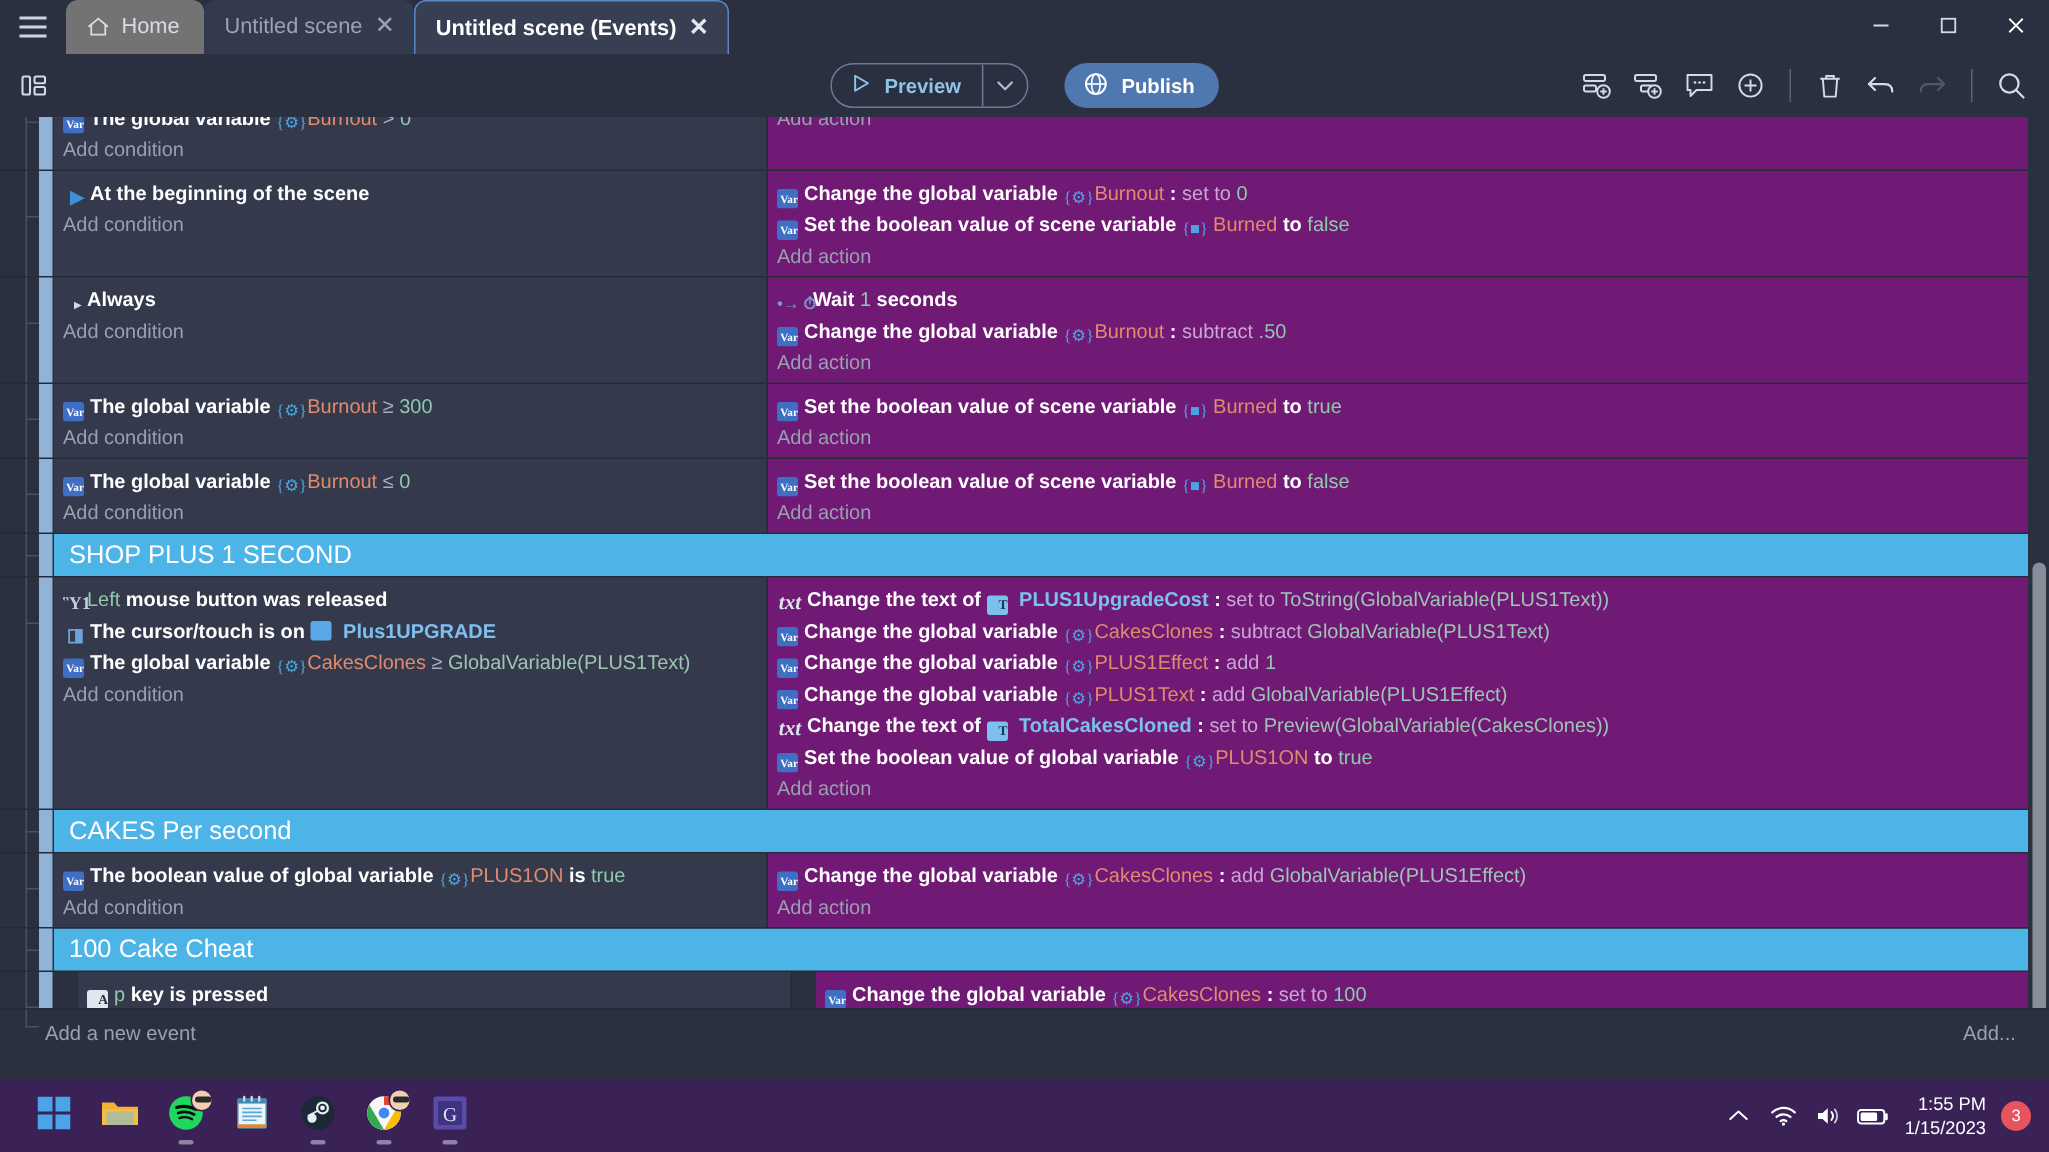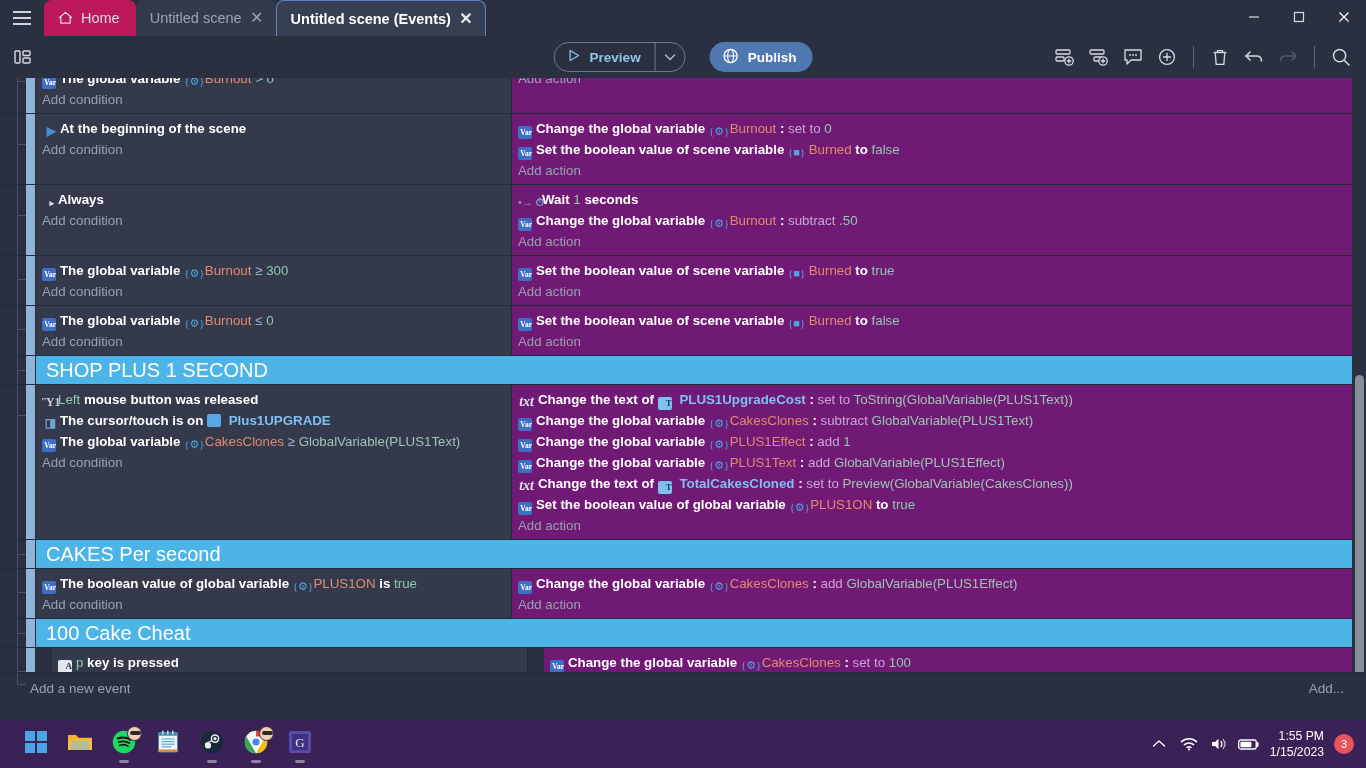--- a/index.html
+++ b/index.html
@@ -27,21 +27,21 @@
 
   .tab {
     height: 36px; display: flex; align-items: center; gap: 8px;
     padding: 0 12px 0 14px;
     font-size: 14.5px; color: #9aa3b4;
     background: #333a4d;
     border-top-left-radius: 8px; border-top-right-radius: 8px;
     position: relative; cursor: pointer;
     white-space: nowrap;
   }
-  .tab.home { background: #be185d; color: #d7dbe6; padding-right: 16px; }
+  .tab.home { background: #737373; color: #d7dbe6; padding-right: 16px; }
   .tab.active {
     background: #393f52; color: #ffffff; font-weight: bold;
     border: 1px solid #5a86c4; border-bottom: none;
   }
   .tab .closex {
     font-size: 16px; color: #9aa3b4; line-height: 1;
     width: 14px; text-align: center; cursor: pointer;
   }
   .tab.active .closex { color: #e4e8f0; }
   .home-icon { display:inline-block; width:15px; height:14px; position:relative; }
@@ -171,21 +171,21 @@
   .ic-cursor { background: none; color: #6ea3d8; font-size: 12px; width: 14px; }
   .ic-key { background: #e2e6ee; color: #2b3041; font-size: 9px; }
   .ic-scn { background: none; color: #3f8fd8; font-size: 12px; width: 14px; }
   .ic-wait { background: none; color: #7aa0c8; font-size: 11px; width: 20px; }
   .ic-tri { background: none; color: #d6dae5; font-size: 9px; width: 12px; }
 
   
   .group-row { display: flex; border-bottom: 1px solid #252a38; }
   .group-title {
     flex: 1 1 auto; background: #4db4e8;
-    color: #ffffff; font-size: 20px; line-height: 26px;
+    color: #ffffff; font-size: 17px; line-height: 26px;
     padding: 1px 0 1px 10px;
     height: 28px;
     white-space: nowrap; overflow: hidden;
   }
 
   
   #addbar {
     position: absolute; left: 0; top: 672px; width: 1366px; height: 32px;
     background: #2b3041;
     display: flex; align-items: center;

